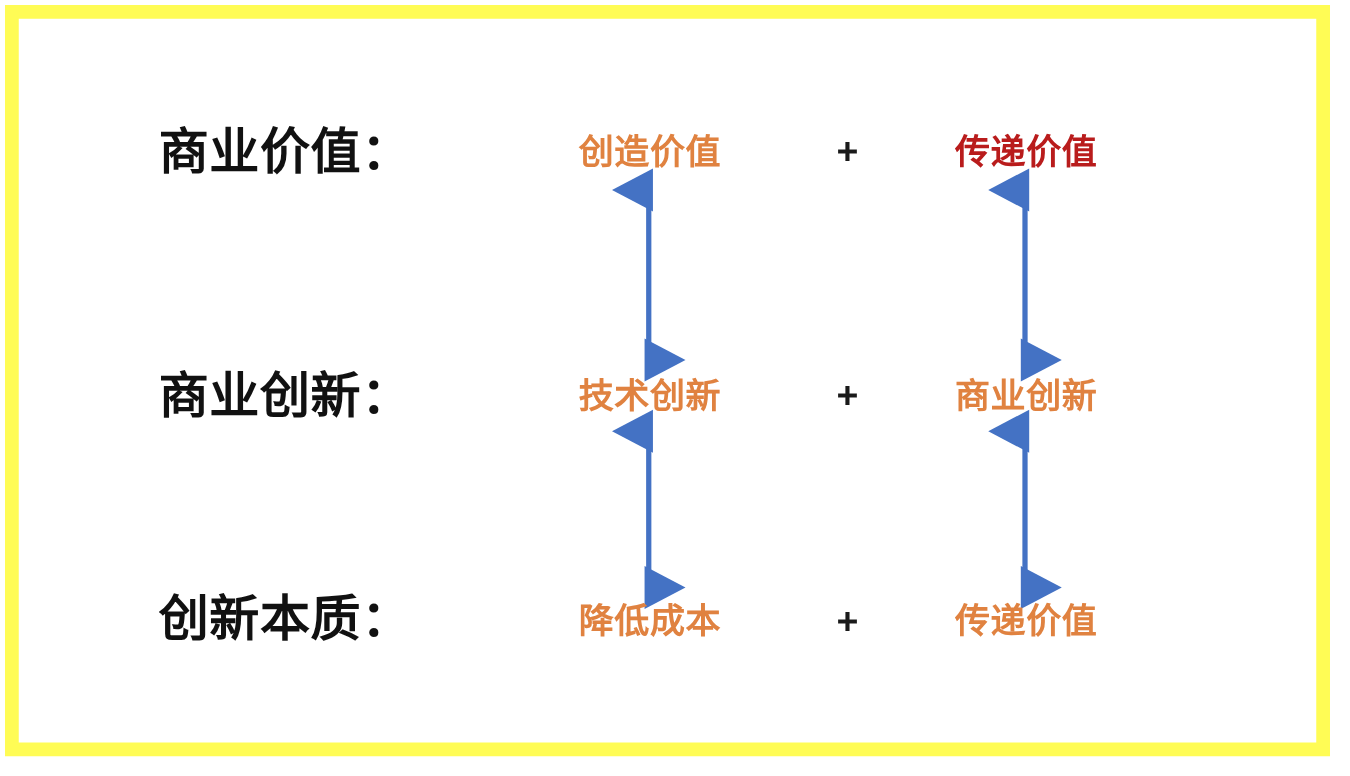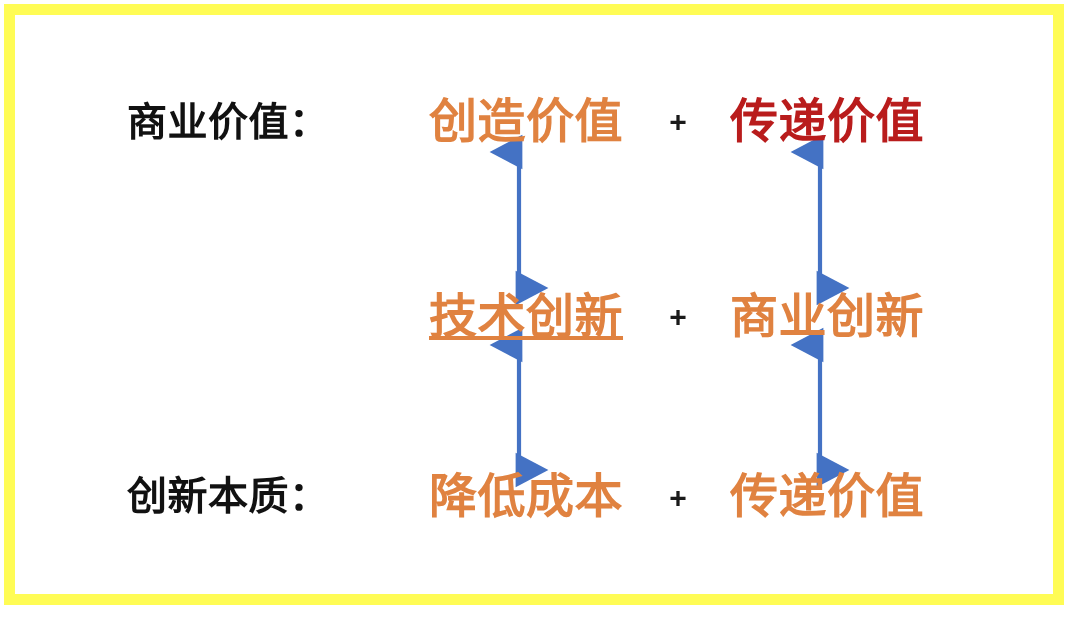--- a/index.html
+++ b/index.html
@@ -66,21 +66,21 @@
     letter-spacing: 0.5px;
     white-space: nowrap;
   }
 
   
   .term {
     position: absolute;
     top: 0;
     height: 72px;
     line-height: 72px;
-    font-size: 48px;
+    font-size: 28px;
     font-weight: bold;
     color: #e08240;
     letter-spacing: 0.5px;
     white-space: nowrap;
     text-align: center;
   }
 
   .term-a {
     left: 429px;
     width: 182px;
@@ -157,21 +157,22 @@
   <div class="rows">
 
     <div class="row row-1">
       <span class="row-label" style="color: rgb(17, 17, 17);">商业价值：</span>
       <span class="term term-a" style="color: rgb(224, 130, 64);">创造价值</span>
       <span class="plus" style="color: rgb(26, 26, 26);">+</span>
       <span class="term term-b" style="color: #b91c1c;">传递价值</span>
     </div>
 
     <div class="row row-2">
-      <span class="term term-a" style="color: rgb(224, 130, 64); text-decoration: underline;">技术创新</span>
+      <span class="row-label" style="color: rgb(17, 17, 17);">商业创新：</span>
+      <span class="term term-a" style="color: rgb(224, 130, 64);">技术创新</span>
       <span class="plus" style="color: rgb(26, 26, 26);">+</span>
       <span class="term term-b" style="color: rgb(224, 130, 64);">商业创新</span>
     </div>
 
     <div class="row row-3">
       <span class="row-label" style="color: rgb(17, 17, 17);">创新本质：</span>
       <span class="term term-a" style="color: rgb(224, 130, 64);">降低成本</span>
       <span class="plus" style="color: rgb(26, 26, 26);">+</span>
       <span class="term term-b" style="color: rgb(224, 130, 64);">传递价值</span>
     </div>

